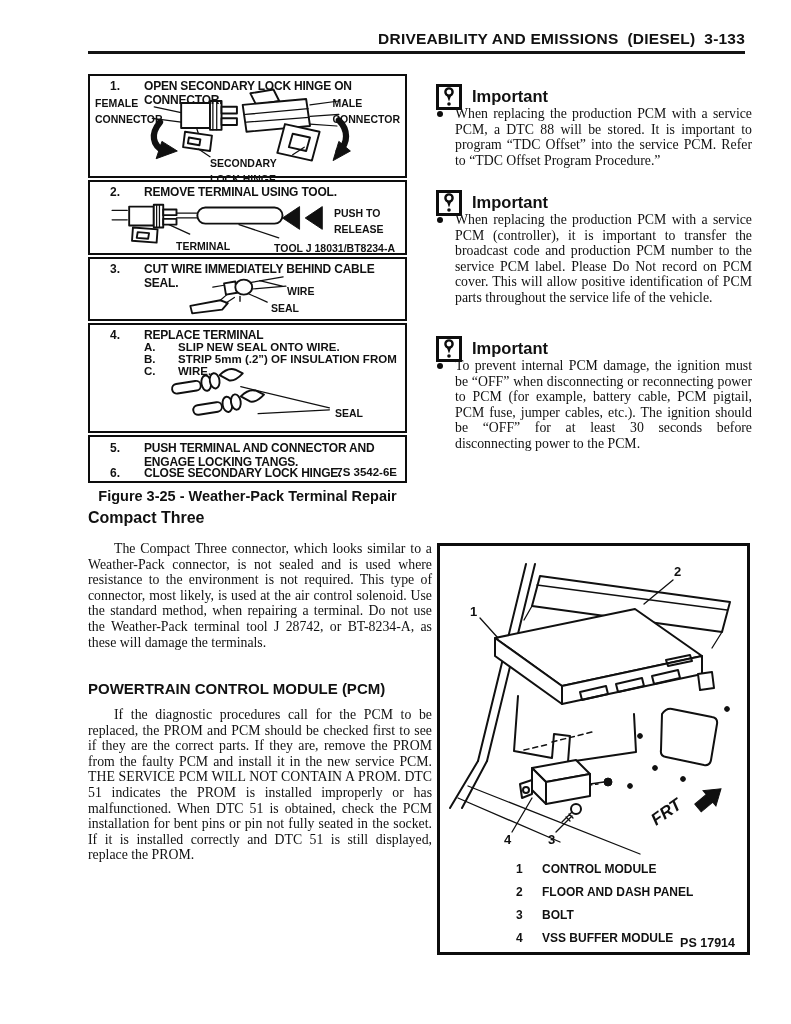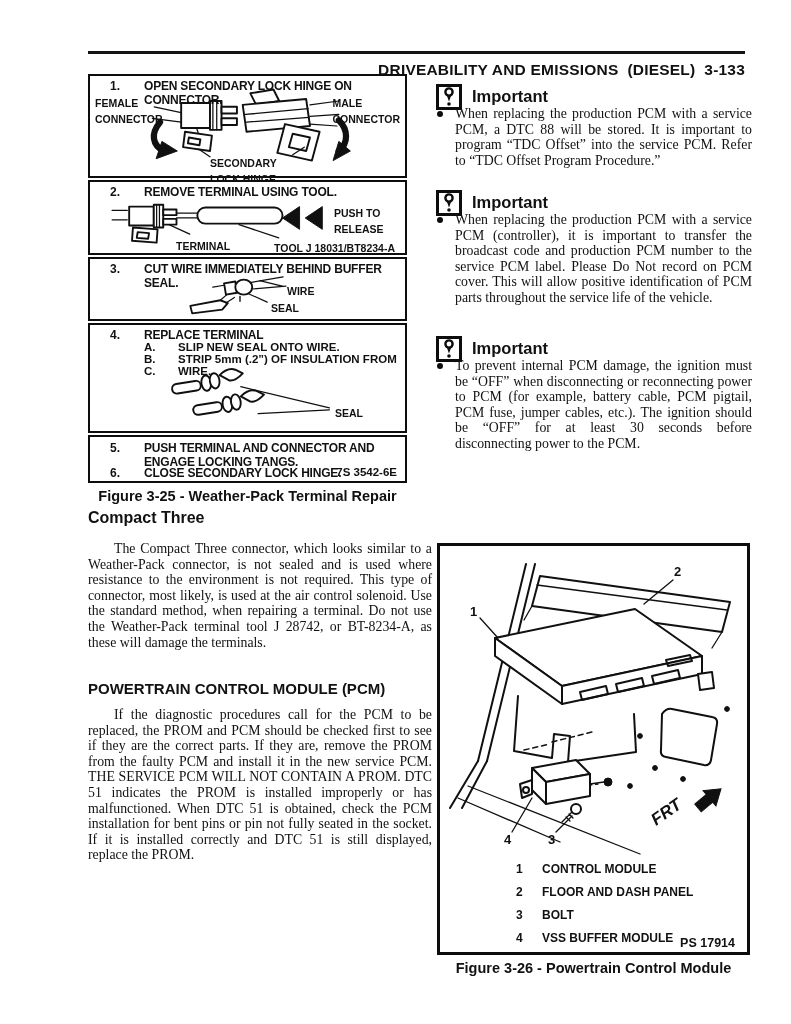--- a/index.html
+++ b/index.html
@@ -1,20 +1,20 @@
 <!DOCTYPE html>
 <html><head>
 <meta charset="utf-8">
 <style>
   html,body{margin:0;padding:0;background:#9a9a9a;}
   .page{position:relative;width:791px;height:1024px;background:#ffffff;color:#111;
         font-family:"Liberation Sans",sans-serif;overflow:hidden;}
   
   .hdr-title{position:absolute;top:30px;right:46px;font-weight:bold;font-size:15.5px;
-             letter-spacing:.2px;white-space:pre;margin-top:31px;}
+             letter-spacing:.2px;white-space:pre;}
   .hdr-rule{position:absolute;left:88px;right:46px;top:51px;height:2.5px;background:#141414;}
   
   .fig325{position:absolute;left:88px;top:74px;width:319px;}
   .panel{position:relative;border:2.5px solid #0d0d0d;background:#fff;margin-bottom:2px;
          box-sizing:border-box;}
   .p1{height:104px}.p2{height:75px}.p3{height:64px}.p4{height:110px}.p5{height:48px}
   .panel svg{position:absolute;left:0;top:0;width:100%;height:100%;}
   .snum{position:absolute;left:20px;top:3px;font-weight:bold;font-size:12px;}
   .stitle{position:absolute;left:54px;top:3px;font-weight:bold;font-size:12px;letter-spacing:-.2px;white-space:pre-line;}
   .flabel{position:absolute;font-weight:bold;font-size:10.5px;line-height:16px;white-space:pre-line;}
@@ -129,21 +129,21 @@
         <polygon class="law" points="132,26 144,24 146,36 134,38"></polygon>
         <ellipse class="law" cx="153" cy="30" rx="9" ry="8"></ellipse>
         <path class="la thin" d="M161,25 l34,-6 M162,32 l36,-3"></path>
         <path class="la dash" d="M149,40 v9"></path>
         <polygon class="law" points="96,50 128,44 136,47 130,54 98,58"></polygon>
         <path class="la thin" d="M128,44 l7,-6 M134,47 l9,-6"></path>
         <path class="la thin" d="M194,29 L170,23"></path>
         <path class="la thin" d="M178,46 L158,37"></path>
       </svg>
       <span class="snum">3.</span>
-      <span class="stitle">CUT WIRE IMMEDIATELY BEHIND BUFFER SEAL.</span>
+      <span class="stitle">CUT WIRE IMMEDIATELY BEHIND CABLE SEAL.</span>
       <div class="flabel" style="left:197px;top:24px;">WIRE</div>
       <div class="flabel" style="left:181px;top:41px;">SEAL</div>
     </div>
 
     <div class="panel p4">
       <svg viewBox="0 0 314 110">
         <g transform="translate(78,62) rotate(-9)">
           <rect class="law" x="0" y="0" width="30" height="10" rx="5"></rect>
           <ellipse class="law" cx="36" cy="4" rx="5" ry="8"></ellipse>
           <ellipse class="law" cx="45" cy="3" rx="5" ry="8"></ellipse>
@@ -286,15 +286,14 @@
     <span class="leg-label" style="top:316px;">CONTROL MODULE</span>
     <span class="leg-num" style="top:339px;">2</span>
     <span class="leg-label" style="top:339px;">FLOOR AND DASH PANEL</span>
     <span class="leg-num" style="top:362px;">3</span>
     <span class="leg-label" style="top:362px;">BOLT</span>
     <span class="leg-num" style="top:385px;">4</span>
     <span class="leg-label" style="top:385px;">VSS BUFFER MODULE</span>
     <span class="ps-code">PS 17914</span>
   </div>
 
-  <div class="caption cap326">Figure 3-26 - Powertrain Control Module</div>
 
 </div>
 
 </body></html>

